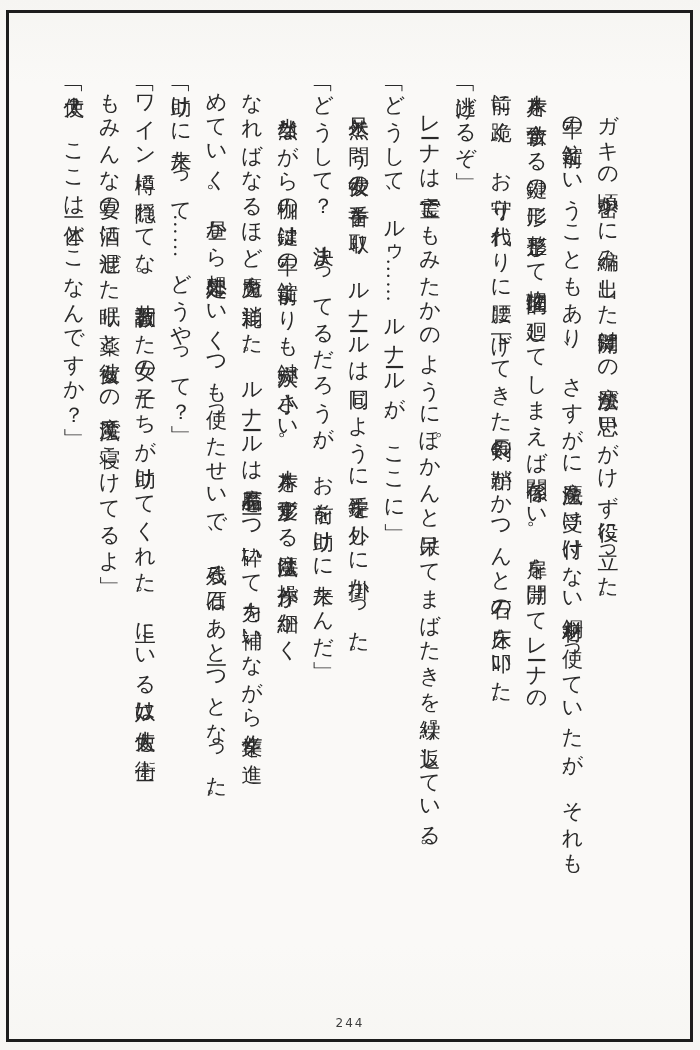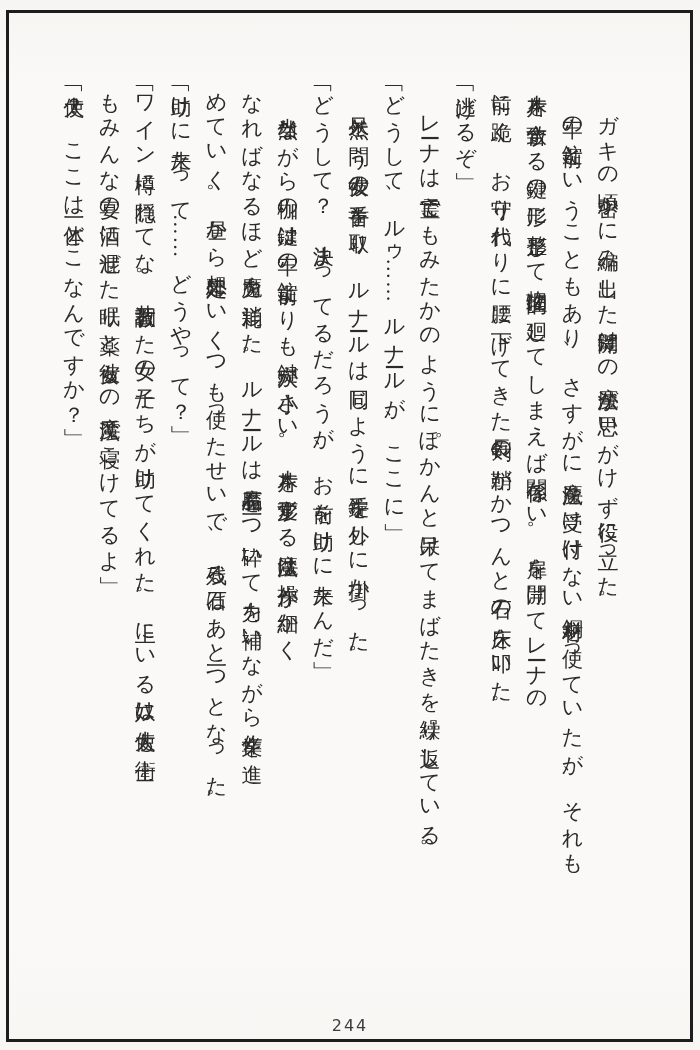--- a/index.html
+++ b/index.html
@@ -44,21 +44,21 @@
   }
   .text-line {
     height: 922px;
   }
   .page-number {
     position: absolute;
     top: 1016px;
     left: 0;
     width: 700px;
     text-align: center;
-    font-size: 16px;
+    font-size: 12px;
     letter-spacing: 2px;
     color: #3d3d3d;
     font-family: "DejaVu Sans", "Liberation Sans", sans-serif;
   }
 </style>
 </head>
 <body>
 
 <div class="scan-tone"></div>
 

